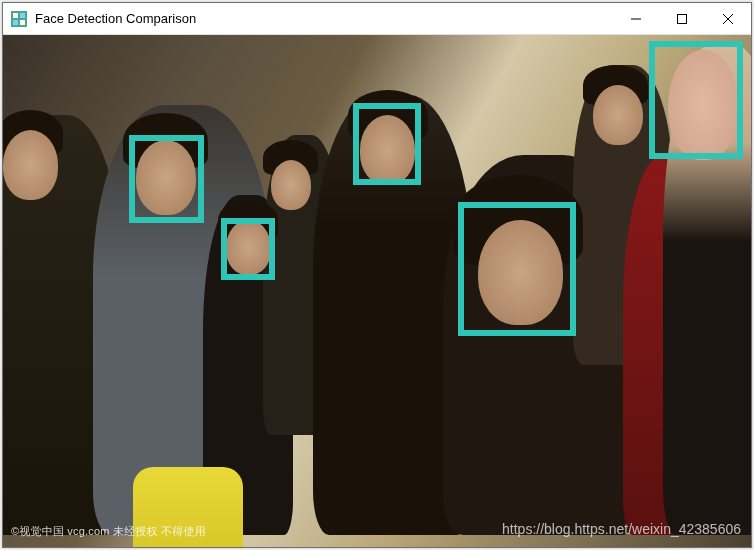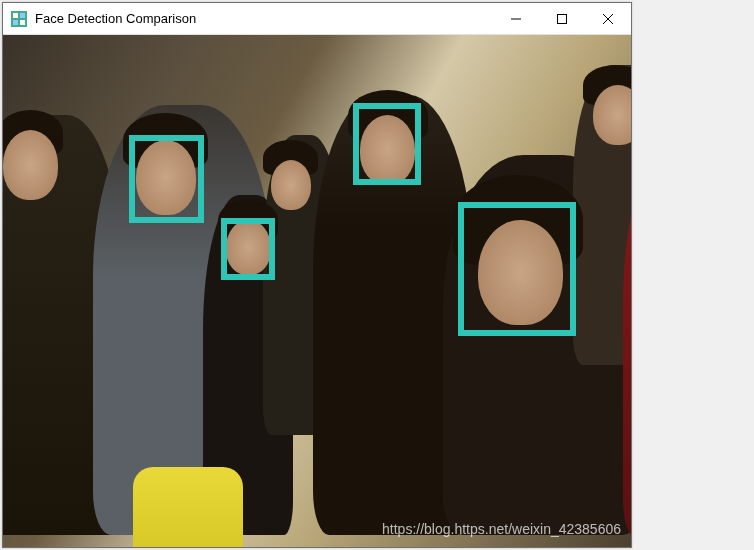--- a/index.html
+++ b/index.html
@@ -8,21 +8,21 @@
       box-sizing: border-box;
     }
     body {
       font-family: "Segoe UI", Tahoma, sans-serif;
       background: #f0f0f0;
       width: 754px;
       height: 550px;
       overflow: hidden;
     }
     .window {
-      width: 630px;
+      width: 750px;
       height: 546px;
       margin: 2px;
       background: #000000;
       border: 1px solid #707070;
       box-shadow: 0 0 2px rgba(0,0,0,0.2);
       display: flex;
       flex-direction: column;
     }
     .titlebar {
       height: 32px;
@@ -216,16 +216,17 @@
       <div class="bag"></div>
 
       <div id="boxes-layer">
           <div class="detection-box" style="left: 126px; top: 100px; width: 75px; height: 88px; border-color: rgb(46, 196, 182); border-width: 6px;"></div>
           <div class="detection-box" style="left: 218px; top: 183px; width: 54px; height: 62px; border-color: rgb(46, 196, 182); border-width: 6px;"></div>
           <div class="detection-box" style="left: 350px; top: 68px; width: 68px; height: 82px; border-color: rgb(46, 196, 182); border-width: 6px;"></div>
           <div class="detection-box" style="left: 455px; top: 167px; width: 118px; height: 134px; border-color: rgb(46, 196, 182); border-width: 6px;"></div>
           <div class="detection-box" style="left: 646px; top: 6px; width: 94px; height: 118px; border-color: rgb(46, 196, 182); border-width: 6px;"></div>
         </div>
 
+      <div class="watermark-left">©视觉中国 vcg.com 未经授权 不得使用</div>
       <div class="watermark-right">https://blog.https.net/weixin_42385606</div>
     </div>
   </div>
 </div>
 
 </body></html>

